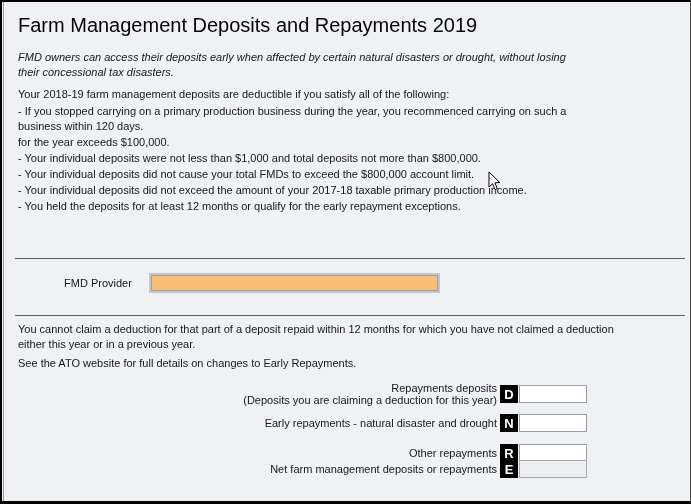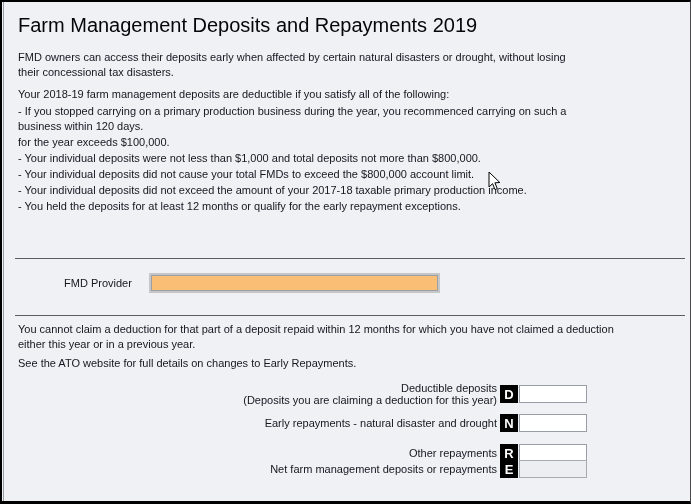--- a/index.html
+++ b/index.html
@@ -37,21 +37,21 @@
   .cursor{position:absolute;left:486px;top:169px;width:13px;height:20px;}
 </style>
 </head>
 <body>
 
 <div class="window">
   <div class="left-edge"></div>
 
   <div class="title">Farm Management Deposits and Repayments 2019</div>
 
-  <div class="txt" style="top:48px;">
+  <div class="txt" style="top:48px;font-style:italic;">
     <div>FMD owners can access their deposits early when affected by certain natural disasters or drought, without losing</div>
     <div>their concessional tax disasters.</div>
   </div>
 
   <div class="txt" style="top:85px;">Your 2018-19 farm management deposits are deductible if you satisfy all of the following:</div>
 
   <div class="txt" style="top:102px;" id="conditions">
       <div class="cond-item">
         <div>- If you stopped carrying on a primary production business during the year, you recommenced carrying on such a</div>
         <div>business within 120 days.</div>
@@ -85,21 +85,21 @@
   <div class="txt" style="top:320px;">
     <div>You cannot claim a deduction for that part of a deposit repaid within 12 months for which you have not claimed a deduction</div>
     <div>either this year or in a previous year.</div>
   </div>
 
   <div class="txt" style="top:354px;">See the ATO website for full details on changes to Early Repayments.</div>
 
   <div id="fields">
       <div class="frow" style="top: 380px;">
         <div class="flabel">
-          <div>Deductible deposits</div>
+          <div>Repayments deposits</div>
           <div>(Deposits you are claiming a deduction for this year)</div>
         </div>
         <div class="fletter">D</div>
         <input type="text" class="fin" value="" style="">
       </div>
       <div class="frow" style="top: 412px;">
         <div class="flabel">
           <div>Early repayments - natural disaster and drought</div>
         </div>
         <div class="fletter">N</div>

